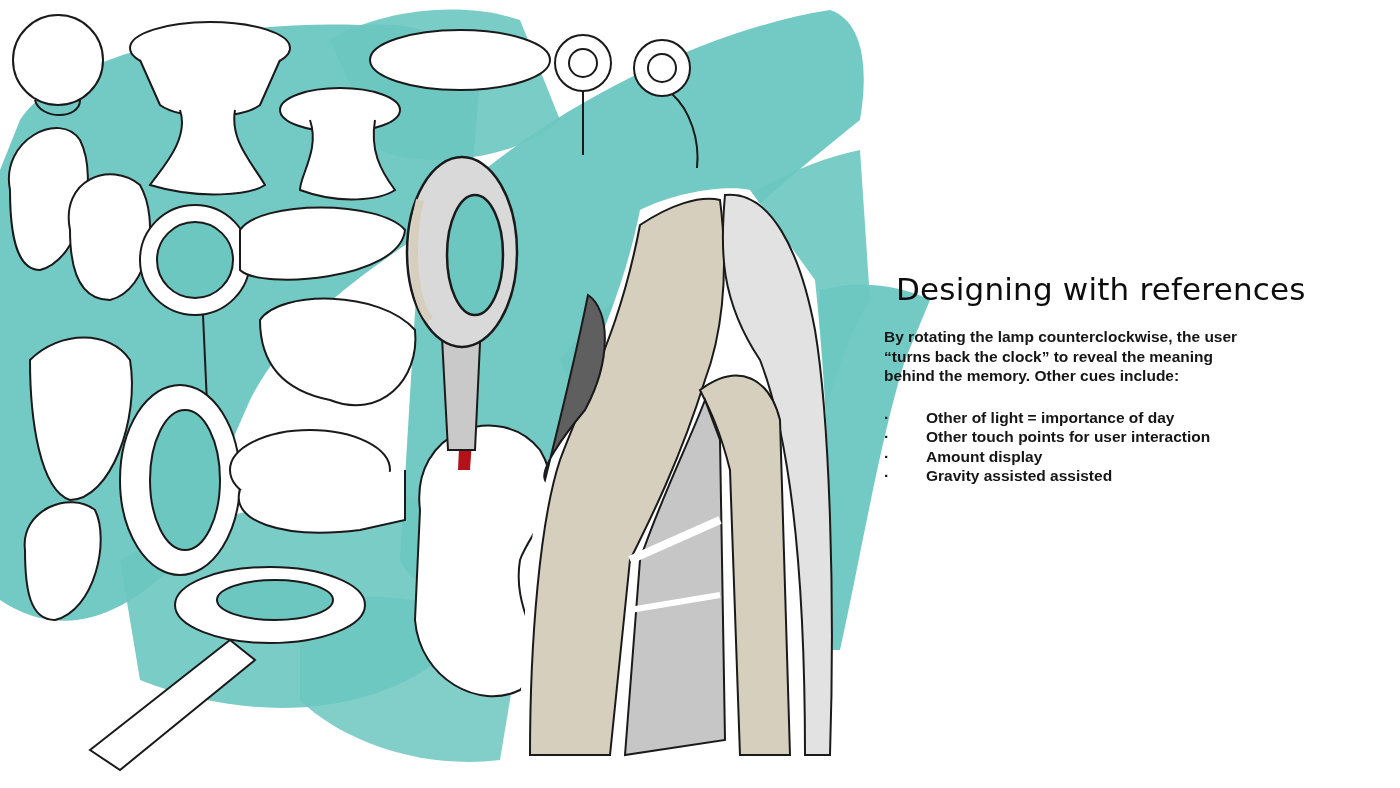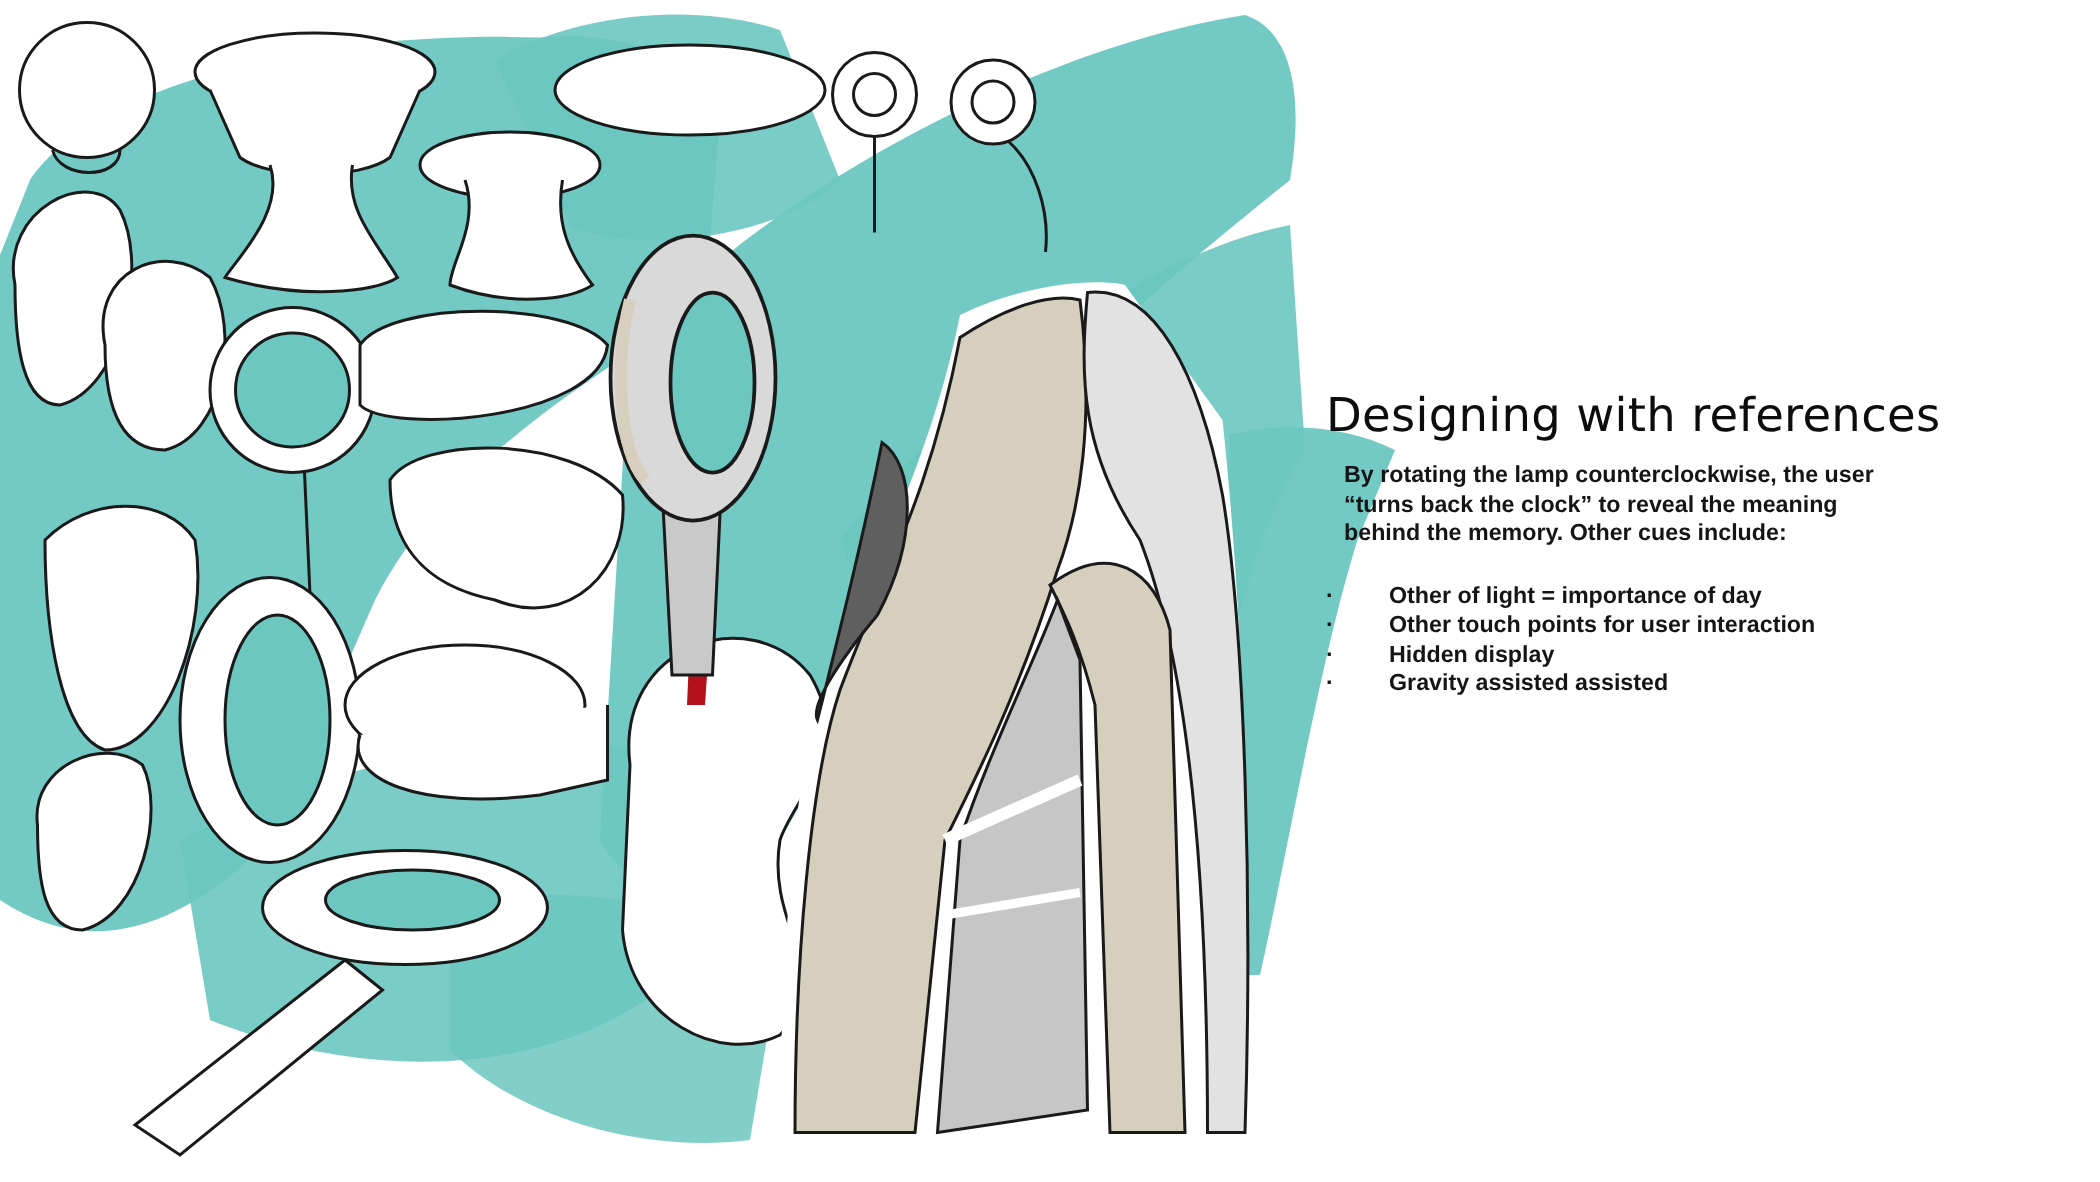--- a/index.html
+++ b/index.html
@@ -1,20 +1,20 @@
 <!DOCTYPE html>
 <html><head>
   <meta charset="utf-8">
   <style>
     html, body { margin: 0; padding: 0; background: #ffffff; }
     body { width: 1400px; height: 788px; position: relative; overflow: hidden; font-family: "DejaVu Sans", sans-serif; }
     .art { position: absolute; left: 0; top: 0; width: 1400px; height: 788px; }
     .text-panel { position: absolute; left: 880px; top: 252px; width: 500px; color: #111; }
-    .headline { font-family: "DejaVu Sans", sans-serif; font-size: 31px; line-height: 43px; font-weight: 400; letter-spacing: 0.2px; margin: 4px; color: #0d0d0d; }
-    .body-text { margin: 8px 0 0 16px; width: 360px; font-family: "Liberation Sans", sans-serif; font-weight: 700; font-size: 15.5px; line-height: 19.5px; color: #151515; }
+    .headline { font-family: "DejaVu Sans", sans-serif; font-size: 31px; line-height: 43px; font-weight: 400; letter-spacing: 0.2px; margin: 16px; color: #0d0d0d; }
+    .body-text { margin: 8px 0 0 4px; width: 360px; font-family: "Liberation Sans", sans-serif; font-weight: 700; font-size: 15.5px; line-height: 19.5px; color: #151515; }
     .bullets { list-style: none; margin: 22px 0 0 4px; padding: 0; font-family: "Liberation Sans", sans-serif; font-weight: 700; font-size: 15.5px; line-height: 19.6px; color: #151515; }
     .bullets li { position: relative; padding-left: 42px; }
     .bullets li .dot { position: absolute; left: 0; top: 0; width: 10px; }
   </style>
 </head>
 <body>
 
 <svg class="art" viewBox="0 0 1400 788" xmlns="http://www.w3.org/2000/svg">
 
   <g fill="#6cc7c1">
@@ -95,16 +95,16 @@
 </svg>
 
 <div class="text-panel">
   <h1 class="headline">
     <span>Designing with references</span><br>
   </h1>
   <p class="body-text">By rotating the lamp counterclockwise, the user “turns back the clock” to reveal the meaning behind the memory. Other cues include:</p>
   <ul class="bullets">
     <li><span class="dot">·</span><span>Other of light = importance of day</span></li>
     <li><span class="dot">·</span><span>Other touch points for user interaction</span></li>
-    <li><span class="dot">·</span><span>Hidden display</span></li>
+    <li><span class="dot">·</span><span>Amount display</span></li>
     <li><span class="dot">·</span><span>Gravity assisted assisted</span></li>
   </ul>
 </div>
 
 </body></html>

